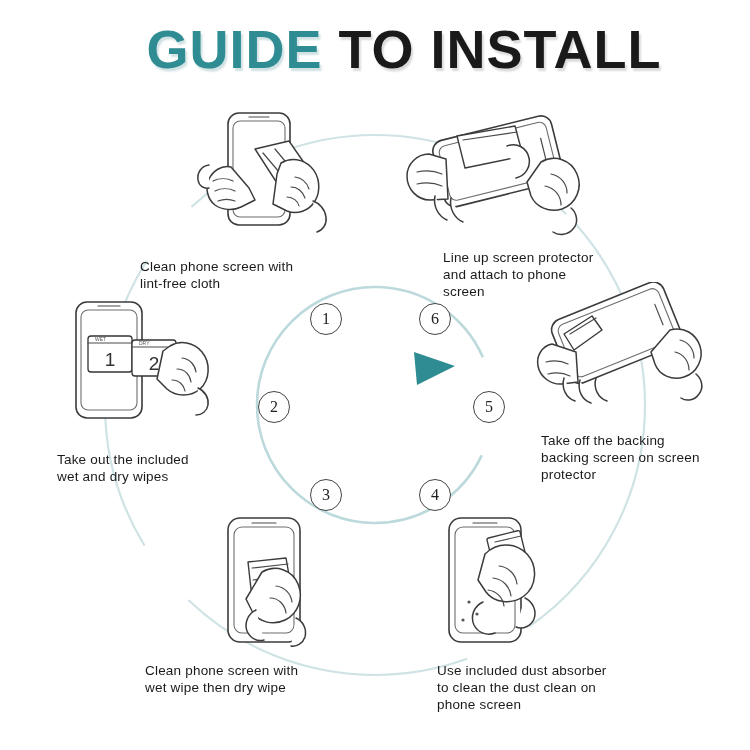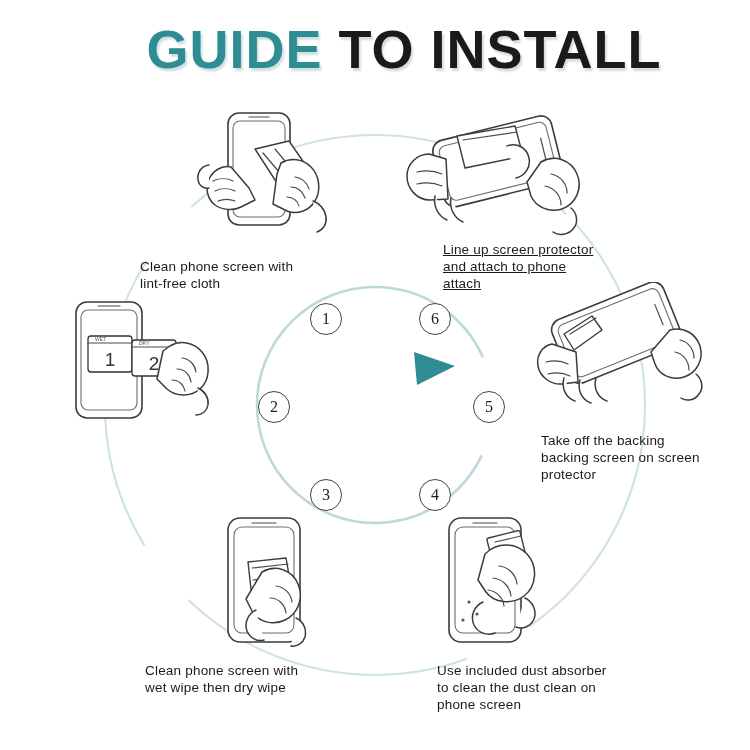--- a/index.html
+++ b/index.html
@@ -166,20 +166,24 @@
       <text x="96" y="74" font-family="Liberation Sans, sans-serif" font-size="19" text-anchor="middle" fill="#333">2</text>
       <text x="81" y="49" font-family="Liberation Sans, sans-serif" font-size="5" fill="#555">DRY</text>
 
       <path class="hand" d="M112 50 c10 -6 24 -4 32 6 c9 11 8 28 -2 37 c-9 8 -24 8 -33 0 l-10 -10 l6 -28 z"></path>
       <path class="thin" d="M124 62 c8 1 13 7 14 14"></path>
       <path class="thin" d="M119 73 c8 0 13 6 14 13"></path>
       <path class="thin" d="M114 84 c7 0 12 5 13 11"></path>
       <path class="hand" d="M140 92 c7 3 11 10 10 17 c-1 6 -6 10 -12 10"></path>
     </svg>
   </div>
+  <div class="caption left" style="left:57px; top:451px; width:210px;">
+    <div>Take out the included</div>
+    <div>wet and dry wipes</div>
+  </div>
 
   <div class="illus" style="left:190px; top:510px;">
     <svg width="165" height="140" viewBox="0 0 165 140">
       <rect class="ph-body" x="38" y="8" width="72" height="124" rx="12"></rect>
       <rect class="ph-screen" x="44" y="17" width="60" height="106" rx="8"></rect>
       <line class="thin" x1="62" y1="13" x2="86" y2="13"></line>
 
       <path class="cloth" d="M58 52 l38 -4 l6 34 l-40 6 z"></path>
       <path class="thin" d="M62 58 l36 -4"></path>
       <path class="thin" d="M63 70 l37 -4"></path>
@@ -273,19 +277,19 @@
       <path class="hand" d="M66 88 c-2 10 3 20 12 24"></path>
 
       <path class="hand" d="M156 52 c14 -8 30 -2 36 12 c6 14 -1 30 -15 35 c-13 4 -26 -2 -31 -13 l-4 -14 z"></path>
       <path class="thin" d="M166 64 c10 2 16 10 16 19"></path>
       <path class="thin" d="M160 76 c10 2 16 10 16 19"></path>
       <path class="hand" d="M186 98 c6 5 8 15 2 21 c-5 6 -14 7 -20 3"></path>
 
       <path class="hand" d="M122 36 c10 -4 20 2 22 12 c2 9 -4 18 -13 20"></path>
     </svg>
   </div>
-  <div class="caption left" style="left:443px; top:241px; width:220px;text-decoration:underline;">
+  <div class="caption left" style="left:443px; top:249px; width:220px;">
     <div>Line up screen protector</div>
     <div>and attach to phone</div>
-    <div>attach</div>
+    <div>screen</div>
   </div>
 
 </div>
 
 </body></html>

